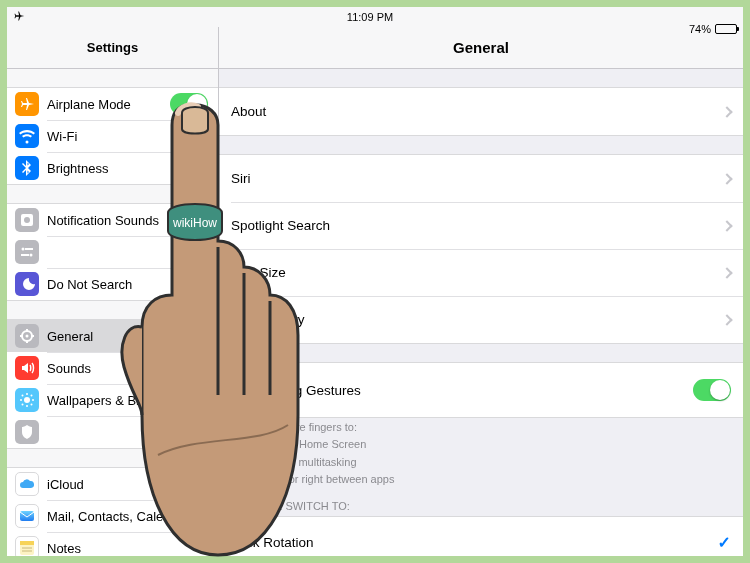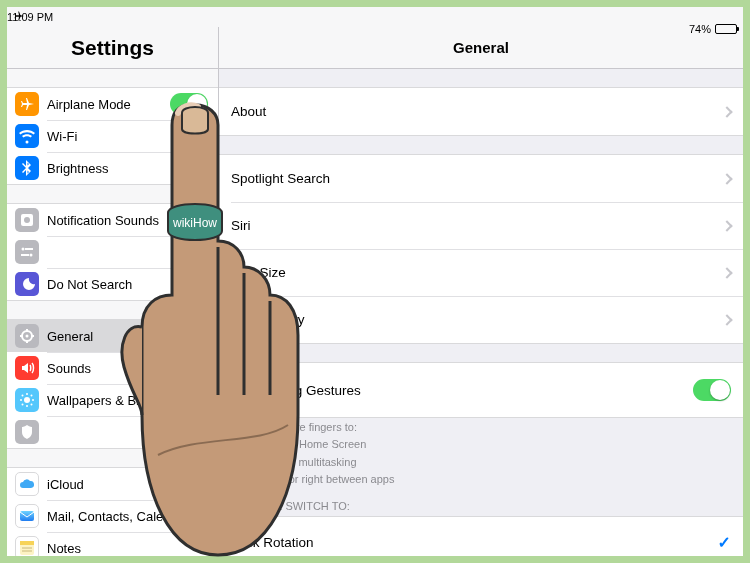--- a/index.html
+++ b/index.html
@@ -23,42 +23,42 @@
     background: #f7f7f8;
     display: flex;
     align-items: center;
     font-size: 11px;
     color: #000;
     padding: 0 6px;
     position: relative;
   }
   .statusbar .left { display: flex; align-items: center; gap: 4px; }
   .statusbar .center {
-    position: absolute; left: 0; right: 10px; 
+    position: absolute; left: 0; right: 10px; text-align: center;
   }
   .statusbar .right {
     margin-left: auto; display: flex; align-items: center; gap: 4px; margin-top: 24px;
   }
   .battery {
     width: 22px; height: 10px; border: 1px solid #000; border-radius: 2px;
     position: relative;
   }
   .battery::after {
     content: ""; position: absolute; right: -3px; top: 2px;
     width: 2px; height: 4px; background: #000; border-radius: 0 1px 1px 0;
   }
   .battery .fill { background: #000; height: 100%; }
   .main { flex: 1; display: flex; overflow: hidden; }
   .sidebar {
     width: 212px; background: #f7f7f8; border-right: 1px solid #c8c7cc;
     display: flex; flex-direction: column;
   }
   .sidebar-header {
     height: 42px; display: flex; align-items: center; justify-content: center;
-    border-bottom: 1px solid #c8c7cc; font-weight: 600; font-size: 21px;
+    border-bottom: 1px solid #c8c7cc; font-weight: 600; font-size: 13px;
   }
   .sidebar-scroll { flex:1; overflow-y: auto; }
   .group { margin-top: 18px; background:#fff; border-top:1px solid #d9d9db; border-bottom:1px solid #d9d9db; }
   .group:first-child { margin-top: 18px; }
   .row {
     display:flex; align-items:center; height:32px;
     padding: 0 10px 0 8px;
     font-size: 13px; color:#000;
     position: relative;
     background:#fff;
@@ -305,25 +305,25 @@
       <div class="content-header">General</div>
       <div class="content-scroll" id="content-scroll">
           <div class="group" style="margin-top: 18px;">
             <div class="crow">
               <span class="label">About</span>
               <span class="chevron"></span>
             </div>
           </div>
           <div class="group" style="margin-top: 18px;">
             <div class="crow">
+              <span class="label">Siri</span>
+              <span class="chevron"></span>
+            </div>
+            <div class="crow">
               <span class="label">Spotlight Search</span>
-              <span class="chevron"></span>
-            </div>
-            <div class="crow">
-              <span class="label">Siri</span>
               <span class="chevron"></span>
             </div>
             <div class="crow">
               <span class="label">Text Size</span>
               <span class="chevron"></span>
             </div>
             <div class="crow">
               <span class="label">Accessibility</span>
               <span class="chevron"></span>
             </div>

